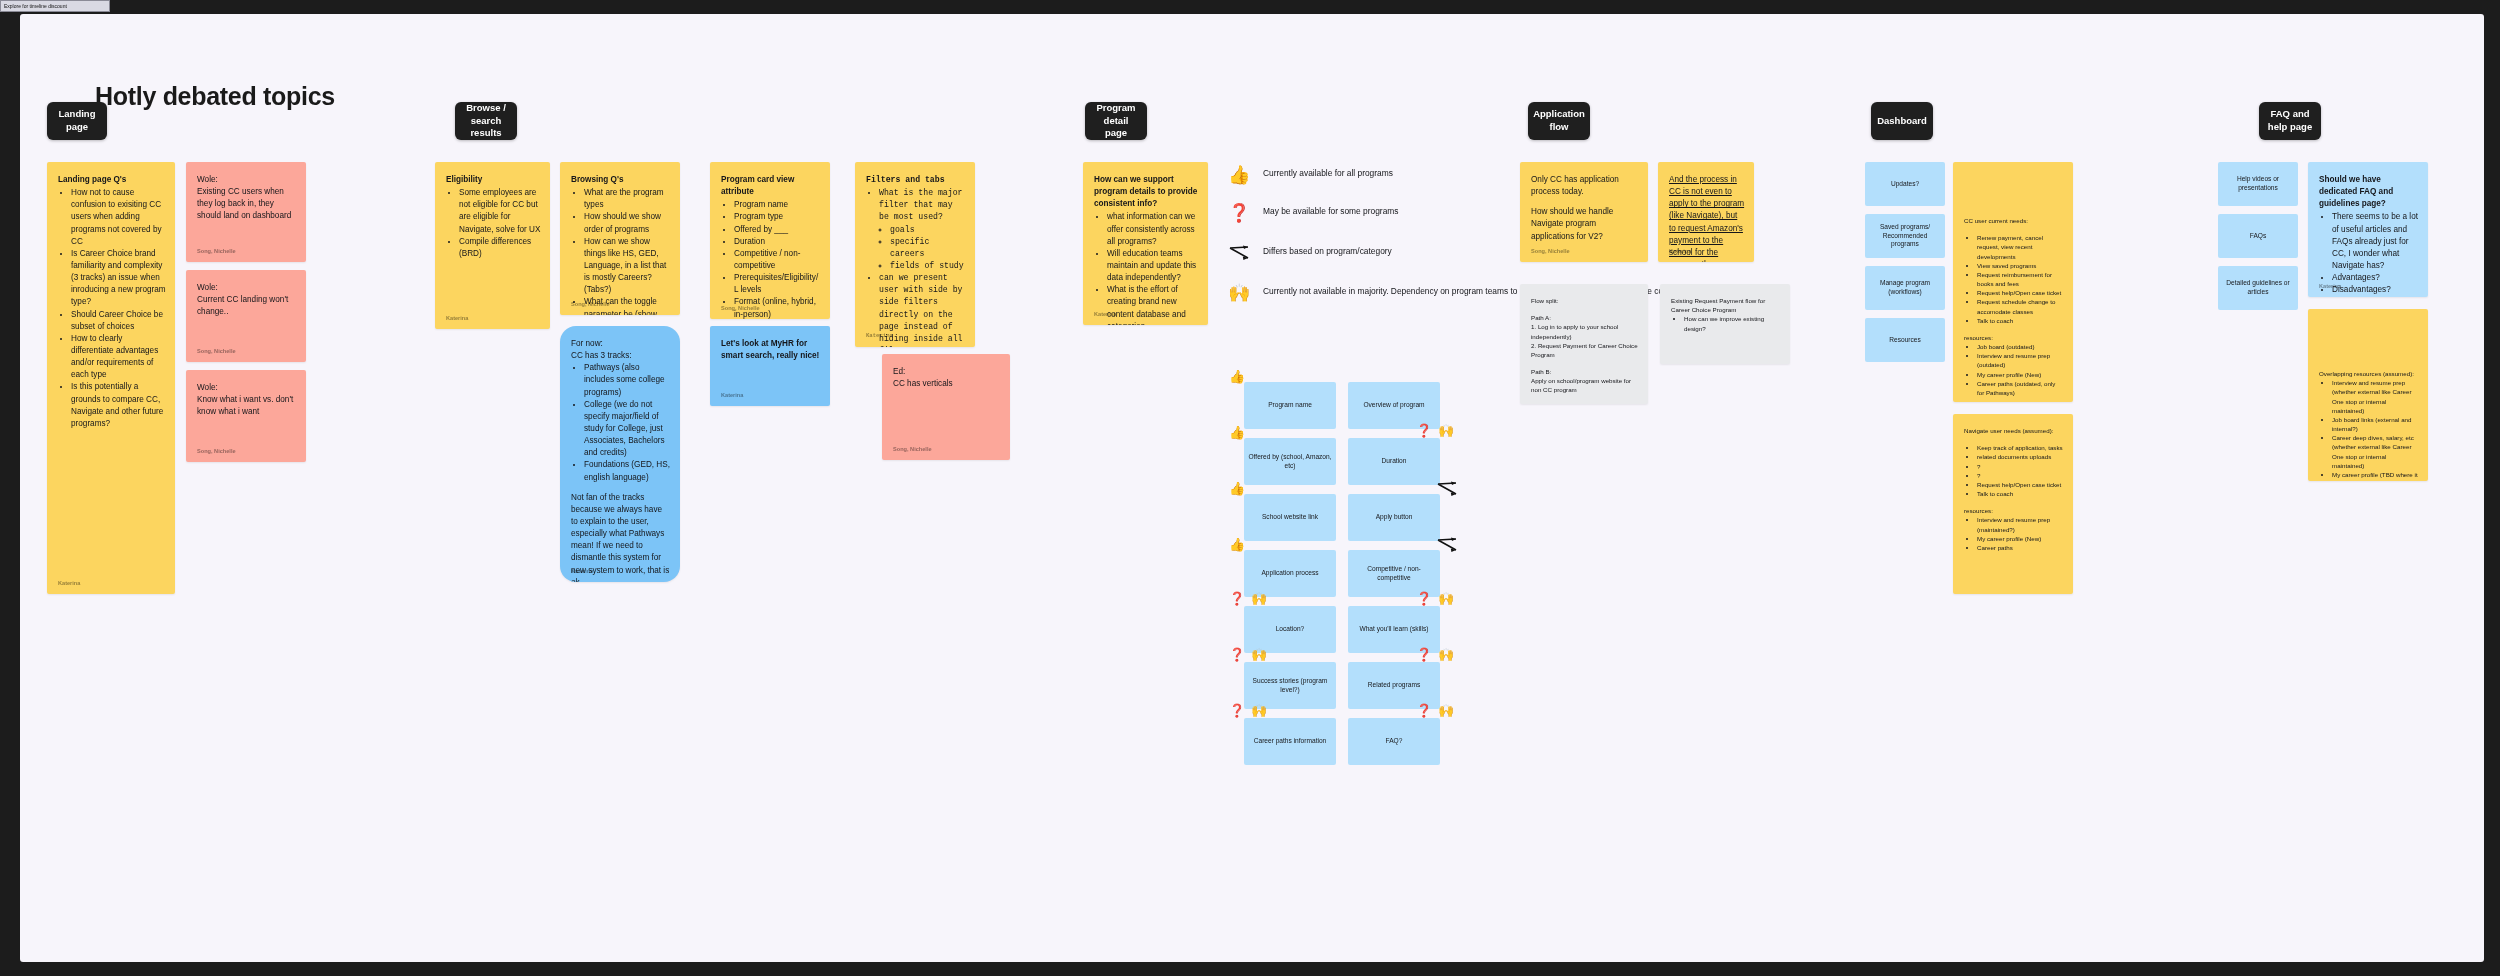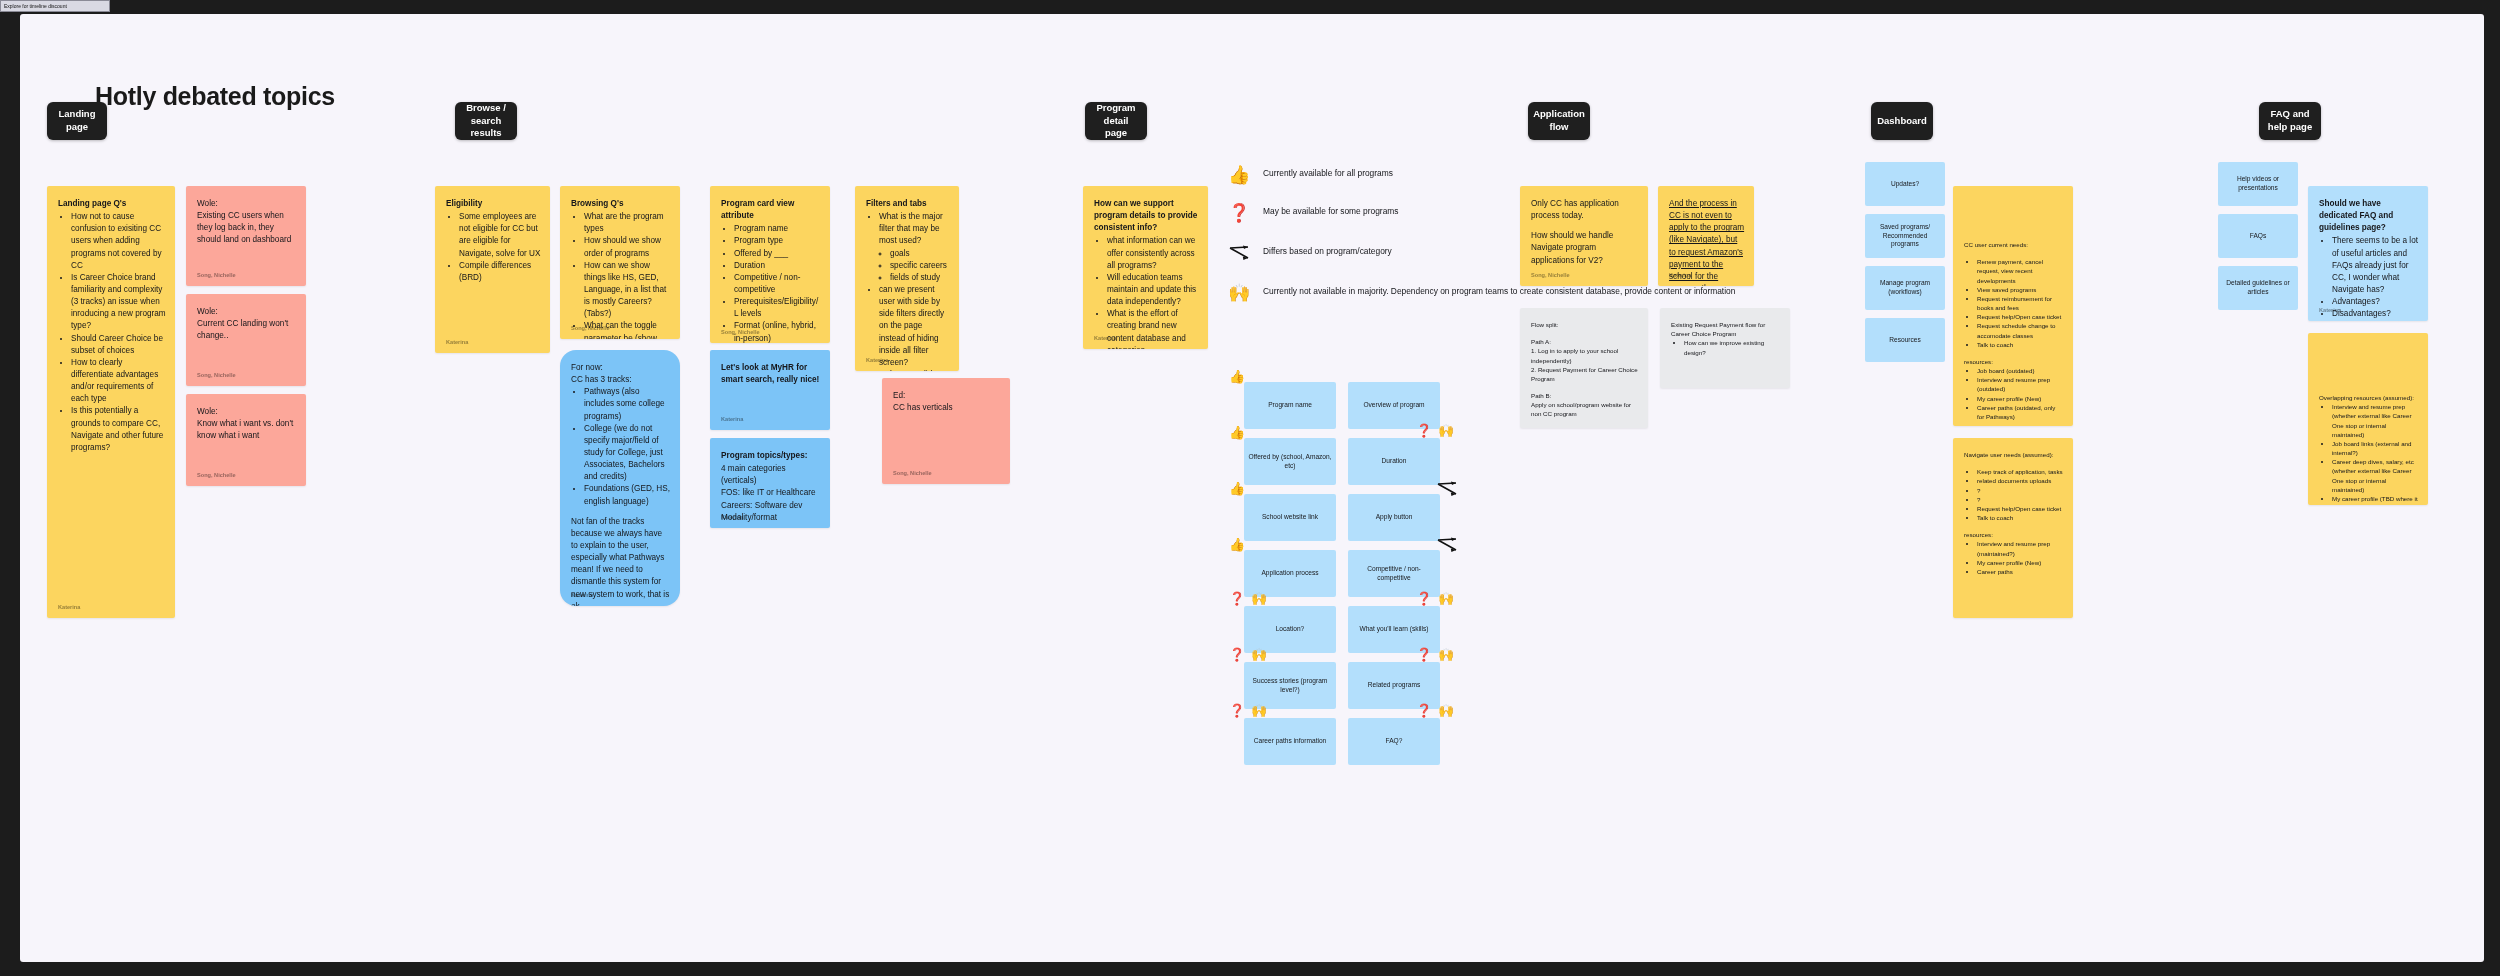--- a/index.html
+++ b/index.html
@@ -29,21 +29,20 @@
     position:absolute; background:#1f1f1f; color:#fff;
     border-radius:6px; display:flex; align-items:center; justify-content:center;
     text-align:center; font-size:9.5px; font-weight:bold; line-height:1.35;
     padding:4px 8px;
     box-shadow:0 1px 3px rgba(0,0,0,.25);
   }
   .note {
     position:absolute; border-radius:2px; padding:12px 9px 10px 11px;
     font-size:8.2px; line-height:1.48; color:#15161a; overflow:hidden;
     box-shadow:0 1px 2px rgba(0,0,0,.07);
-    margin-top:24px;
   }
   .note.y { background:#fcd55f; }
   .note.p { background:#fca79a; }
   .note.b { background:#7cc4f7; }
   .note.g { background:#e9eaec; }
   .note.bl { background:#b3dffc; }
   .note .hd { font-weight:bold; display:block; margin-bottom:1px; }
   .note ul { margin:0 0 0 4px; padding:0 0 0 9px; }
   .note ul ul { margin:0 0 0 2px; padding-left:9px; }
   .note li { margin:0 0 0 0; }
@@ -169,32 +168,22 @@
 
     </ul>
     <span class="author">Song, Nichelle</span>
   </div>
 
   <div class="note b" style="left:690px;top:312px;width:120px;height:80px;">
     <p class="hd">Let's look at MyHR for smart search, really nice!</p>
     <span class="author">Katerina</span>
   </div>
 
-  <div class="note b" style="left:690px;top:400px;width:120px;height:90px;">
-    <span class="hd">Program topics/types:</span>
-    <p>4 main categories (verticals)</p>
-    <p>FOS: like IT or Healthcare</p>
-    <p>Careers: Software dev</p>
-    <p>Modality/format</p>
-    <div class="gap"></div>
-
-    <span class="author">Katerina</span>
-  </div>
-
-  <div class="note y" style="left:835px;top:148px;width:104px;height:185px;">
+
+  <div class="note y" style="left:835px;top:148px;width:120px;height:185px;font-family:Liberation Mono, monospace;">
     <span class="hd">Filters and tabs</span>
     <ul>
       <li>
         <span>What is the major filter that may be most used?</span>
         <ul>
           <li>goals</li>
           <li>specific careers</li>
           <li>fields of study</li>
         </ul>
       </li>

